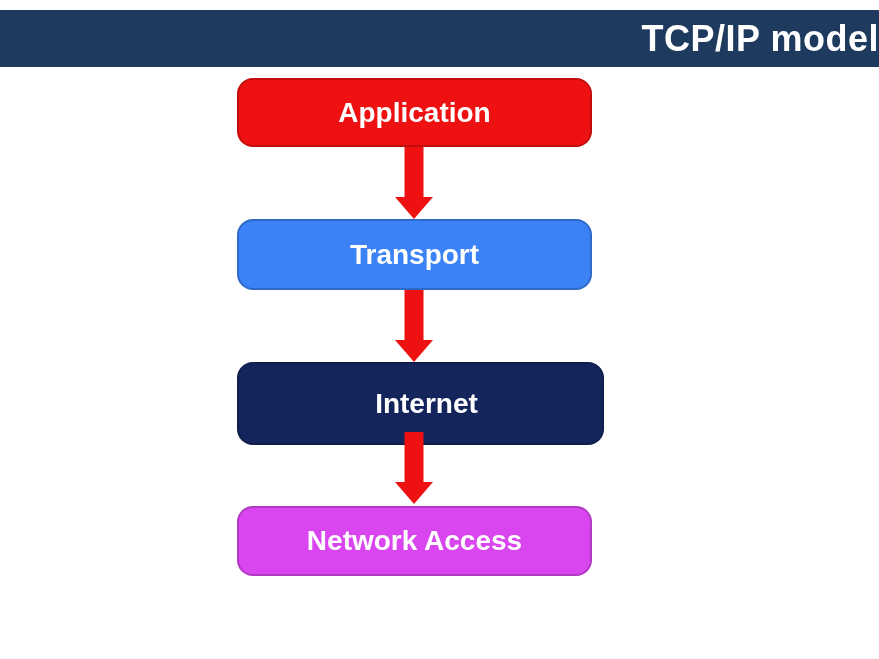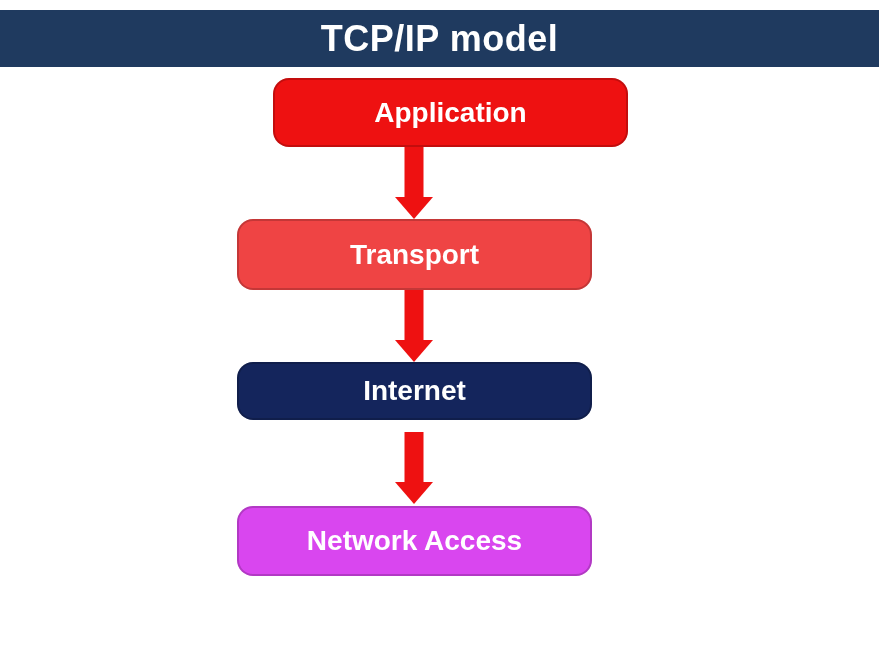--- a/index.html
+++ b/index.html
@@ -16,21 +16,21 @@
     font-family: "Liberation Sans", sans-serif;
   }
   .header-bar {
     position: absolute;
     left: 0;
     top: 10px;
     width: 879px;
     height: 57px;
     display: flex;
     align-items: center;
-    justify-content: center;
+    justify-content: flex-end;
   }
   .header-title {
     color: #ffffff;
     font-size: 36px;
     font-weight: bold;
     letter-spacing: 0.5px;
   }
   .layer {
     position: absolute;
     left: 237px;
@@ -39,23 +39,23 @@
     display: flex;
     align-items: center;
     justify-content: center;
     box-shadow: inset 0 0 0 2px rgba(0,0,0,0.18);
   }
   .layer-label {
     color: #ffffff;
     font-size: 28px;
     font-weight: bold;
   }
-  .layer-application { top: 78px;  height: 69px; margin-left: 36px; }
+  .layer-application { top: 78px;  height: 69px; }
   .layer-transport   { top: 219px; height: 71px; }
-  .layer-internet    { top: 362px; height: 58px; }
+  .layer-internet    { top: 362px; height: 83px; padding-left: 12px; }
   .layer-network     { top: 506px; height: 70px; }
   .down-arrow {
     position: absolute;
     left: 394px;
     width: 40px;
     height: 72px;
     display: block;
   }
   .arrow-1 { top: 147px; }
   .arrow-2 { top: 290px; }
@@ -75,21 +75,21 @@
     <span class="layer-label">Application</span>
   </div>
 
   <div class="down-arrow arrow-1" style="color: rgb(238, 17, 17);">
     <svg width="40" height="72" viewBox="0 0 40 72" aria-hidden="true">
       <rect x="10.5" y="0" width="19" height="52" fill="currentColor"></rect>
       <polygon points="1,50 39,50 20,72" fill="currentColor"></polygon>
     </svg>
   </div>
 
-  <div class="layer layer-transport" style="background-color: #ef4444;">
+  <div class="layer layer-transport" style="background-color: #3b82f6;">
     <span class="layer-label">Transport</span>
   </div>
 
   <div class="down-arrow arrow-2" style="color: rgb(238, 17, 17);">
     <svg width="40" height="72" viewBox="0 0 40 72" aria-hidden="true">
       <rect x="10.5" y="0" width="19" height="52" fill="currentColor"></rect>
       <polygon points="1,50 39,50 20,72" fill="currentColor"></polygon>
     </svg>
   </div>
 

